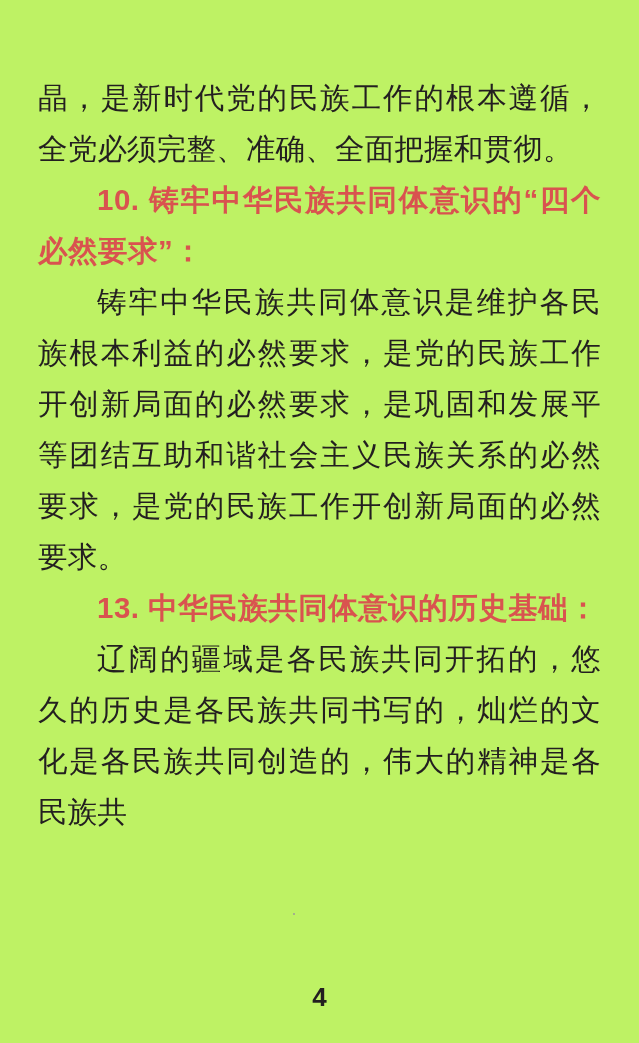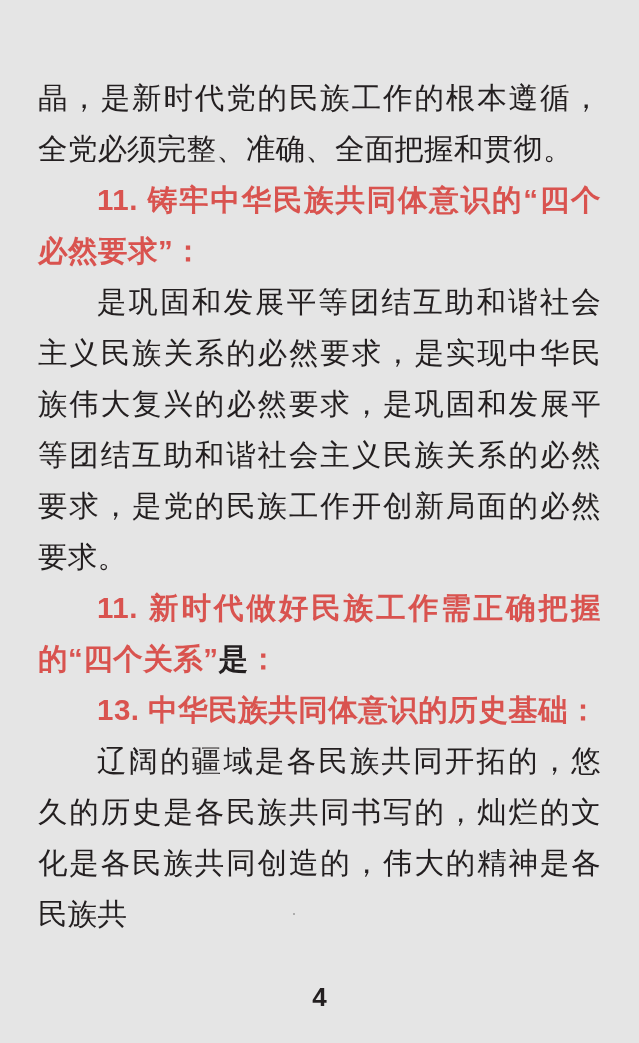--- a/index.html
+++ b/index.html
@@ -10,21 +10,21 @@
   body {
     width: 639px;
     height: 1043px;
     font-family: "Liberation Sans", sans-serif;
     overflow: hidden;
   }
   .page {
     position: relative;
     width: 639px;
     height: 1043px;
-    background: #e5e5e5;
+    background: #bef264;
     box-sizing: border-box;
     padding: 72px 38px 0 38px;
   }
   .doc-body {
     font-size: 29.5px;
     line-height: 51px;
     color: #231f20;
     letter-spacing: 0.2px;
     text-align: justify;
     text-justify: inter-ideograph;
@@ -70,25 +70,24 @@
   }
 </style>
 </head>
 <body>
 
 <div class="page">
   <div class="doc-body">
 
     <p class="para-cont">晶，是新时代党的民族工作的根本遵循，全党必须完整、准确、全面把握和贯彻。</p>
 
-    <p class="heading">11. 铸牢中华民族共同体意识的“四个必然要求”：</p>
+    <p class="heading">10. 铸牢中华民族共同体意识的“四个必然要求”：</p>
 
-    <p class="para">是巩固和发展平等团结互助和谐社会主义民族关系的必然要求，是实现中华民族伟大复兴的必然要求，是巩固和发展平等团结互助和谐社会主义民族关系的必然要求，是党的民族工作开创新局面的必然要求。</p>
+    <p class="para">铸牢中华民族共同体意识是维护各民族根本利益的必然要求，是党的民族工作开创新局面的必然要求，是巩固和发展平等团结互助和谐社会主义民族关系的必然要求，是党的民族工作开创新局面的必然要求。</p>
 
-    <p class="heading"><span>11. 新时代做好民族工作需正确把握的“四个关系”</span><span class="black">是</span><span>：</span></p>
 
 
     <p class="heading">13. 中华民族共同体意识的历史基础：</p>
 
     <p class="para">辽阔的疆域是各民族共同开拓的，悠久的历史是各民族共同书写的，灿烂的文化是各民族共同创造的，伟大的精神是各民族共</p>
 
   </div>
 
   <span class="dot-mark"></span>
 

